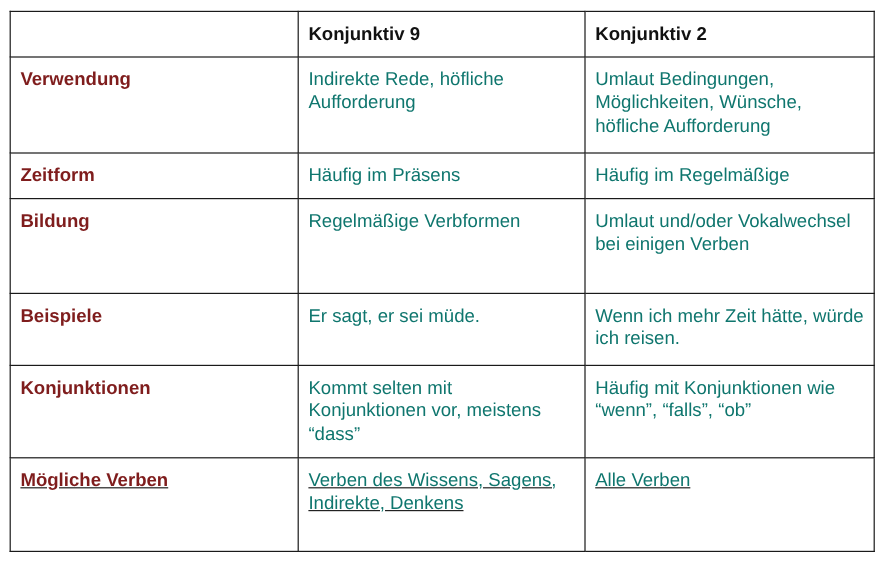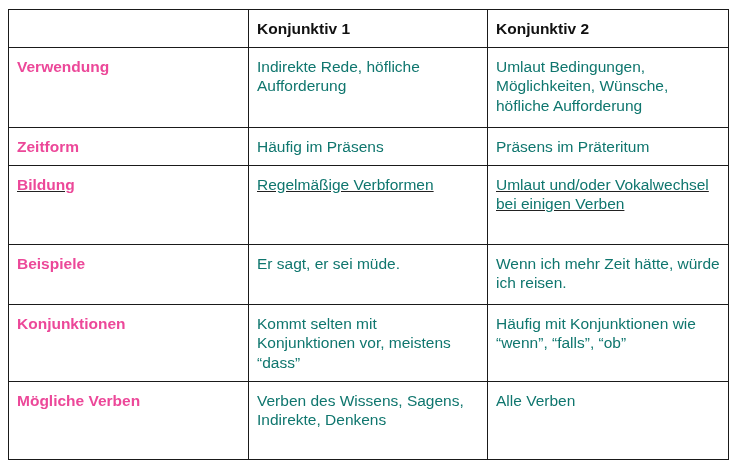--- a/index.html
+++ b/index.html
@@ -3,55 +3,55 @@
 <meta charset="utf-8">
 <style>
   html, body { margin: 0; padding: 0; background: #ffffff; }
   body { width: 735px; height: 468px; position: relative; overflow: hidden;
          font-family: "Liberation Sans", sans-serif; color: #222222; }
   table { position: absolute; left: 8px; top: 9px; border-collapse: collapse;
           table-layout: fixed; width: 720px; }
   td, th { border: 1px solid #1a1a1a; vertical-align: top; text-align: left;
            font-size: 15.5px; line-height: 19.5px; padding: 9px 8px 8px 8px; }
   th { font-weight: bold; color: #111111; }
-  td.rowhead { font-weight: bold; color: #ec4899; }
+  td.rowhead { font-weight: bold; color: #7f1d1d; }
   td.cell { font-weight: normal; color: #0f766e; }
   col.c0 { width: 240px; } col.c1 { width: 239px; } col.c2 { width: 241px; }
   tr.h-head { height: 37px; }
   tr.h0 { height: 80px; }
   tr.h1 { height: 38px; padding-left: 16px; }
-  tr.h2 { height: 79px; text-decoration: underline; }
+  tr.h2 { height: 79px; }
   tr.h3 { height: 60px; margin-left: 15px; }
   tr.h4 { height: 77px; }
-  tr.h5 { height: 78px; }
+  tr.h5 { height: 78px; text-decoration: underline; }
 </style>
 </head>
 <body>
 
 <table>
   <colgroup>
       <col class="c0">
       <col class="c1">
       <col class="c2">
     </colgroup>
   <tbody>
       <tr class="h-head">
     <th></th>
-    <th>Konjunktiv 1</th>
+    <th>Konjunktiv 9</th>
     <th>Konjunktiv 2</th>
   </tr>
   <tr class="h0">
     <td class="rowhead">Verwendung</td>
     <td class="cell">Indirekte Rede, höfliche Aufforderung</td>
     <td class="cell">Umlaut Bedingungen, Möglichkeiten, Wünsche, höfliche Aufforderung</td>
   </tr>
   <tr class="h1">
     <td class="rowhead">Zeitform</td>
     <td class="cell">Häufig im Präsens</td>
-    <td class="cell">Präsens im Präteritum</td>
+    <td class="cell">Häufig im Regelmäßige</td>
   </tr>
   <tr class="h2">
     <td class="rowhead">Bildung</td>
     <td class="cell">Regelmäßige Verbformen</td>
     <td class="cell">Umlaut und/oder Vokalwechsel bei einigen Verben</td>
   </tr>
   <tr class="h3">
     <td class="rowhead">Beispiele</td>
     <td class="cell">Er sagt, er sei müde.</td>
     <td class="cell">Wenn ich mehr Zeit hätte, würde ich reisen.</td>

